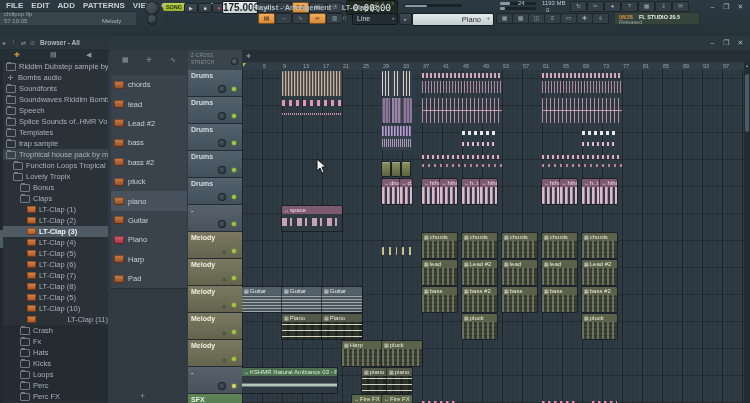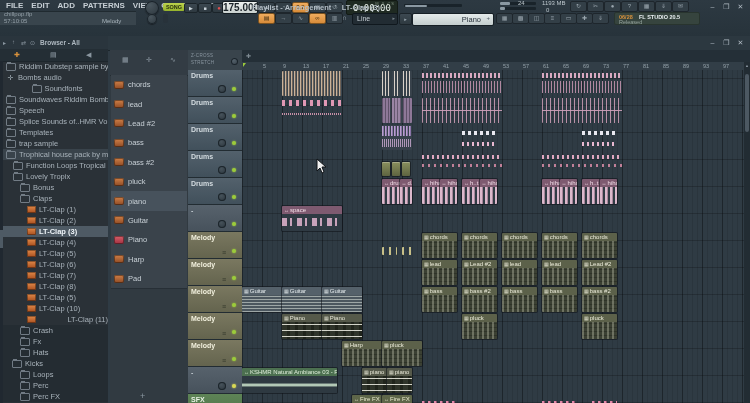--- a/index.html
+++ b/index.html
@@ -283,21 +283,21 @@
     </div>
   <div class="abs btree" id="btree">
       <div class="bitem" style="padding-left: 6px;">
         <div class="fico"></div>
         <div class="lbl">Riddim Dubstep sample by myself</div>
       </div>
       <div class="bitem" style="padding-left: 6px;">
         <div class="pico">✛</div>
         <div class="lbl">Bombs audio</div>
       </div>
-      <div class="bitem" style="padding-left: 6px; justify-content: center;">
+      <div class="bitem" style="padding-left: 6px;">
         <div class="fico"></div>
         <div class="lbl">Soundfonts</div>
       </div>
       <div class="bitem" style="padding-left: 6px;">
         <div class="fico"></div>
         <div class="lbl">Soundwaves Riddim Bombs</div>
       </div>
       <div class="bitem" style="padding-left: 6px;">
         <div class="fico"></div>
         <div class="lbl">Speech</div>
@@ -383,21 +383,21 @@
         <div class="lbl">Crash</div>
       </div>
       <div class="bitem dark" style="padding-left: 20px;">
         <div class="fico"></div>
         <div class="lbl">Fx</div>
       </div>
       <div class="bitem dark" style="padding-left: 20px;">
         <div class="fico"></div>
         <div class="lbl">Hats</div>
       </div>
-      <div class="bitem dark" style="padding-left: 12px;">
+      <div class="bitem dark" style="padding-left: 20px;">
         <div class="fico"></div>
         <div class="lbl">Kicks</div>
       </div>
       <div class="bitem dark" style="padding-left: 20px;">
         <div class="fico"></div>
         <div class="lbl">Loops</div>
       </div>
       <div class="bitem dark" style="padding-left: 20px;">
         <div class="fico"></div>
         <div class="lbl">Perc</div>

